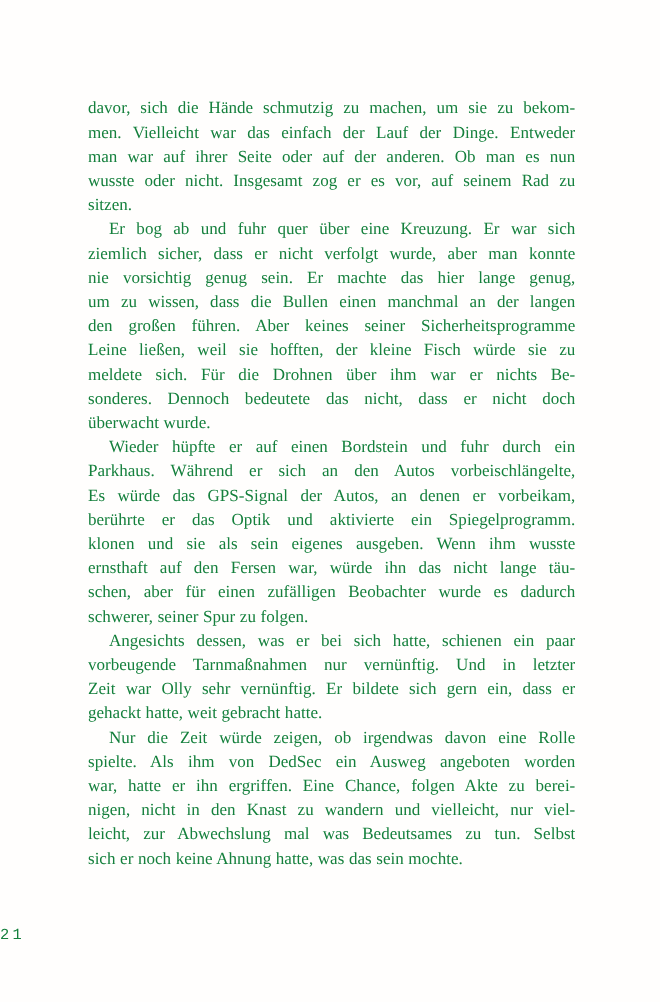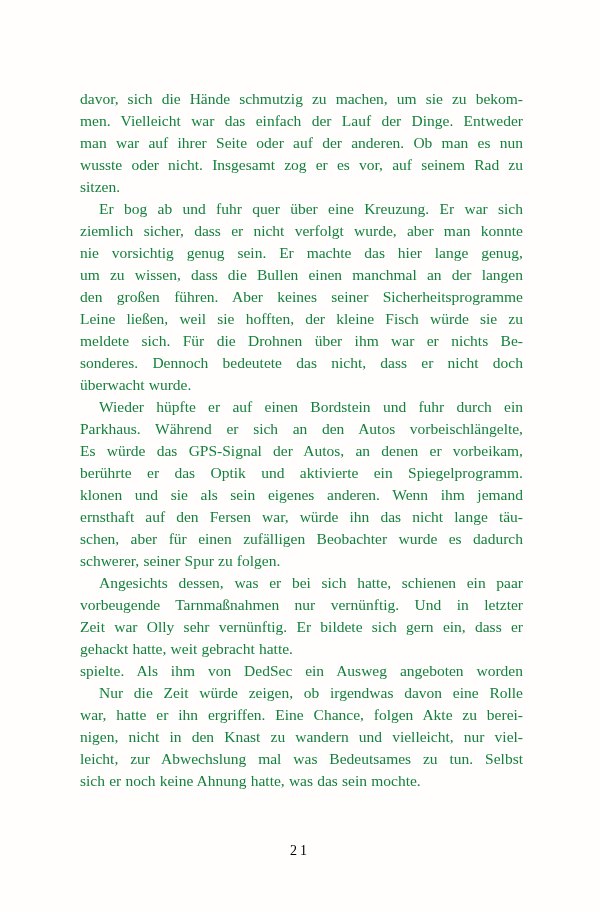--- a/index.html
+++ b/index.html
@@ -44,25 +44,25 @@
     text-align-last: left;
   }
   .text-line.indent {
     text-indent: 19px;
   }
   .page-number {
     position: absolute;
     left: 0;
     right: 0;
     top: 843px;
-    text-align: center;
-    font-family: Liberation Serif, serif;
+    text-align: left;
+    font-family: Liberation Mono, monospace;
     font-size: 14px;
     letter-spacing: 3px;
-    color: #000000;
+    color: #15803d;
   }
 </style>
 </head>
 <body>
 
 <div class="book-page">
   <main class="text-block">
       <div class="paragraph">
         <div class="text-line">davor, sich die Hände schmutzig zu machen, um sie zu bekom-</div>
         <div class="text-line">men. Vielleicht war das einfach der Lauf der Dinge. Entweder</div>
@@ -79,34 +79,34 @@
         <div class="text-line">Leine ließen, weil sie hofften, der kleine Fisch würde sie zu</div>
         <div class="text-line">meldete sich. Für die Drohnen über ihm war er nichts Be-</div>
         <div class="text-line">sonderes. Dennoch bedeutete das nicht, dass er nicht doch</div>
         <div class="text-line last">überwacht wurde.</div>
       </div>
       <div class="paragraph">
         <div class="text-line indent">Wieder hüpfte er auf einen Bordstein und fuhr durch ein</div>
         <div class="text-line">Parkhaus. Während er sich an den Autos vorbeischlängelte,</div>
         <div class="text-line">Es würde das GPS-Signal der Autos, an denen er vorbeikam,</div>
         <div class="text-line">berührte er das Optik und aktivierte ein Spiegelprogramm.</div>
-        <div class="text-line">klonen und sie als sein eigenes anderen. Wenn ihm jemand</div>
+        <div class="text-line">klonen und sie als sein eigenes ausgeben. Wenn ihm wusste</div>
         <div class="text-line">ernsthaft auf den Fersen war, würde ihn das nicht lange täu-</div>
         <div class="text-line">schen, aber für einen zufälligen Beobachter wurde es dadurch</div>
         <div class="text-line last">schwerer, seiner Spur zu folgen.</div>
       </div>
       <div class="paragraph">
         <div class="text-line indent">Angesichts dessen, was er bei sich hatte, schienen ein paar</div>
         <div class="text-line">vorbeugende Tarnmaßnahmen nur vernünftig. Und in letzter</div>
         <div class="text-line">Zeit war Olly sehr vernünftig. Er bildete sich gern ein, dass er</div>
         <div class="text-line last">gehackt hatte, weit gebracht hatte.</div>
       </div>
       <div class="paragraph">
+        <div class="text-line indent">Nur die Zeit würde zeigen, ob irgendwas davon eine Rolle</div>
         <div class="text-line">spielte. Als ihm von DedSec ein Ausweg angeboten worden</div>
-        <div class="text-line indent">Nur die Zeit würde zeigen, ob irgendwas davon eine Rolle</div>
         <div class="text-line">war, hatte er ihn ergriffen. Eine Chance, folgen Akte zu berei-</div>
         <div class="text-line">nigen, nicht in den Knast zu wandern und vielleicht, nur viel-</div>
         <div class="text-line">leicht, zur Abwechslung mal was Bedeutsames zu tun. Selbst</div>
         <div class="text-line last">sich er noch keine Ahnung hatte, was das sein mochte.</div>
       </div>
     </main>
   <div class="page-number">21</div>
 </div>
 
 </body></html>

